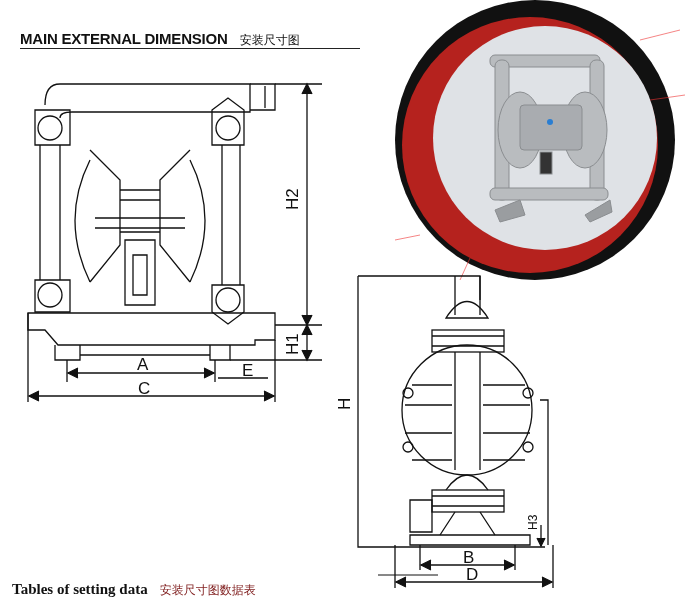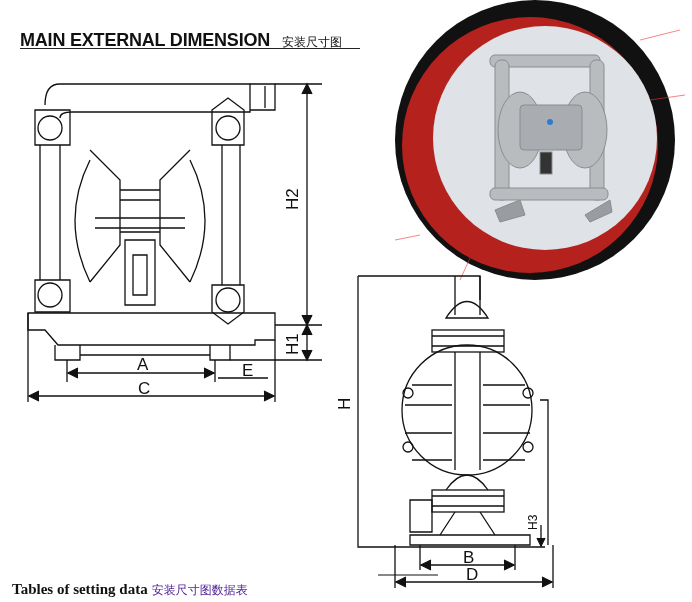--- a/index.html
+++ b/index.html
@@ -1,22 +1,22 @@
 <!DOCTYPE html>
 <html><head>
 <meta charset="utf-8">
 <style>
   html,body{margin:0;padding:0;background:#fff;}
   body{width:692px;height:602px;position:relative;overflow:hidden;font-family:"Liberation Sans",sans-serif;}
   .heading{position:absolute;left:20px;top:30px;width:340px;border-bottom:1px solid #222;height:18px;}
-  .heading .en{font-weight:bold;font-size:18px;color:#111;letter-spacing:-0.2px;}
+  .heading .en{font-weight:bold;font-size:15px;color:#111;letter-spacing:-0.2px;}
   .heading .cn{font-size:12px;color:#111;margin-left:12px;}
   .footer{position:absolute;left:12px;top:580px;}
   .footer .en{font-family:"Liberation Serif",serif;font-weight:bold;font-size:15px;color:#111;}
-  .footer .cn{font-size:12px;color:#4c1d95;margin-left:4px;}
+  .footer .cn{font-size:12px;color:#7f1d1d;margin-left:12px;}
   svg{position:absolute;left:0;top:0;}
   .dim{font-family:"Liberation Sans",sans-serif;font-size:17px;fill:#111;}
 </style>
 </head>
 <body>
 
 <div class="heading">
   <span class="en">MAIN EXTERNAL DIMENSION</span><span class="cn">安装尺寸图</span>
 </div>
 

